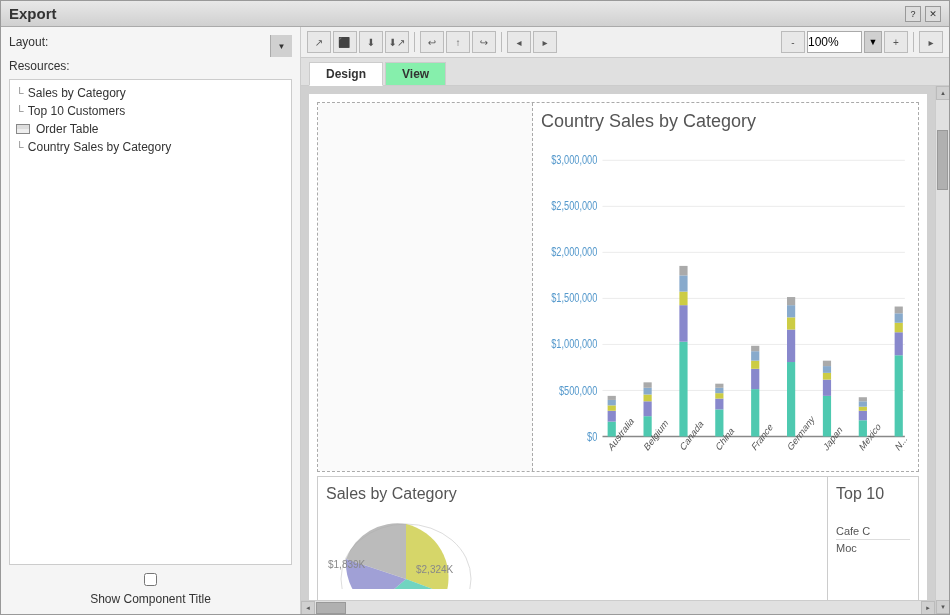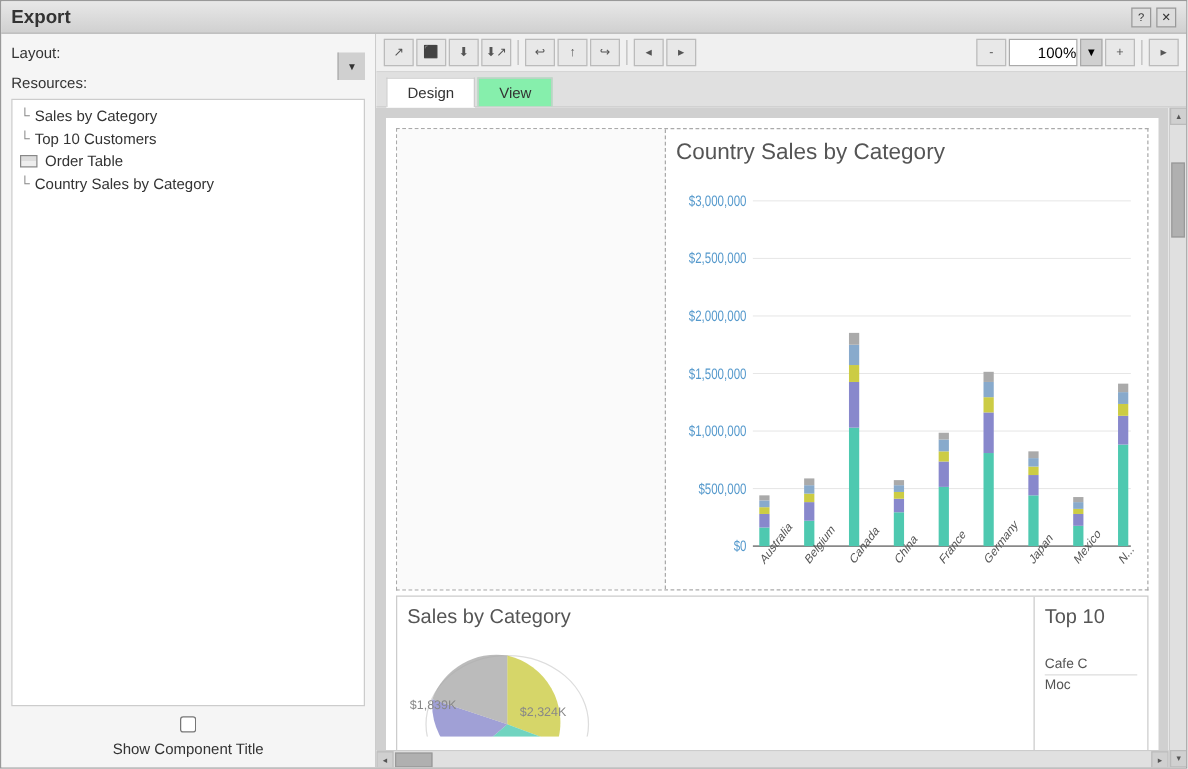--- a/index.html
+++ b/index.html
@@ -60,21 +60,20 @@
       min-width: 300px;
       background: #f5f5f5;
       border-right: 1px solid #ccc;
       display: flex;
       flex-direction: column;
       padding: 8px;
     }
 
     .layout-row {
       display: flex;
-      align-items: center;
       margin-bottom: 10px;
       gap: 6px;
     }
 
     .layout-label {
       font-size: 12px;
       color: #333;
       white-space: nowrap;
     }
 
@@ -211,21 +210,21 @@
       display: flex;
       align-items: center;
       gap: 2px;
     }
 
     .zoom-input {
       width: 55px;
       height: 22px;
       border: 1px solid #aaa;
       background: white;
-      text-align: right;
+      text-align: left;
       font-size: 12px;
     }
 
     .zoom-arrow {
       width: 18px;
       height: 22px;
       background: #d0d0d0;
       border: 1px solid #aaa;
       cursor: pointer;
       display: flex;
@@ -234,20 +233,21 @@
       font-size: 9px;
     }
 
     
     .tab-bar {
       display: flex;
       background: #e0e0e0;
       border-bottom: 1px solid #ccc;
       padding-left: 8px;
       padding-top: 4px;
+      font-weight: bold;
     }
 
     .tab {
       padding: 4px 16px;
       border: 1px solid #ccc;
       border-bottom: none;
       cursor: pointer;
       font-size: 12px;
       background: #86efac;
       color: #333;

